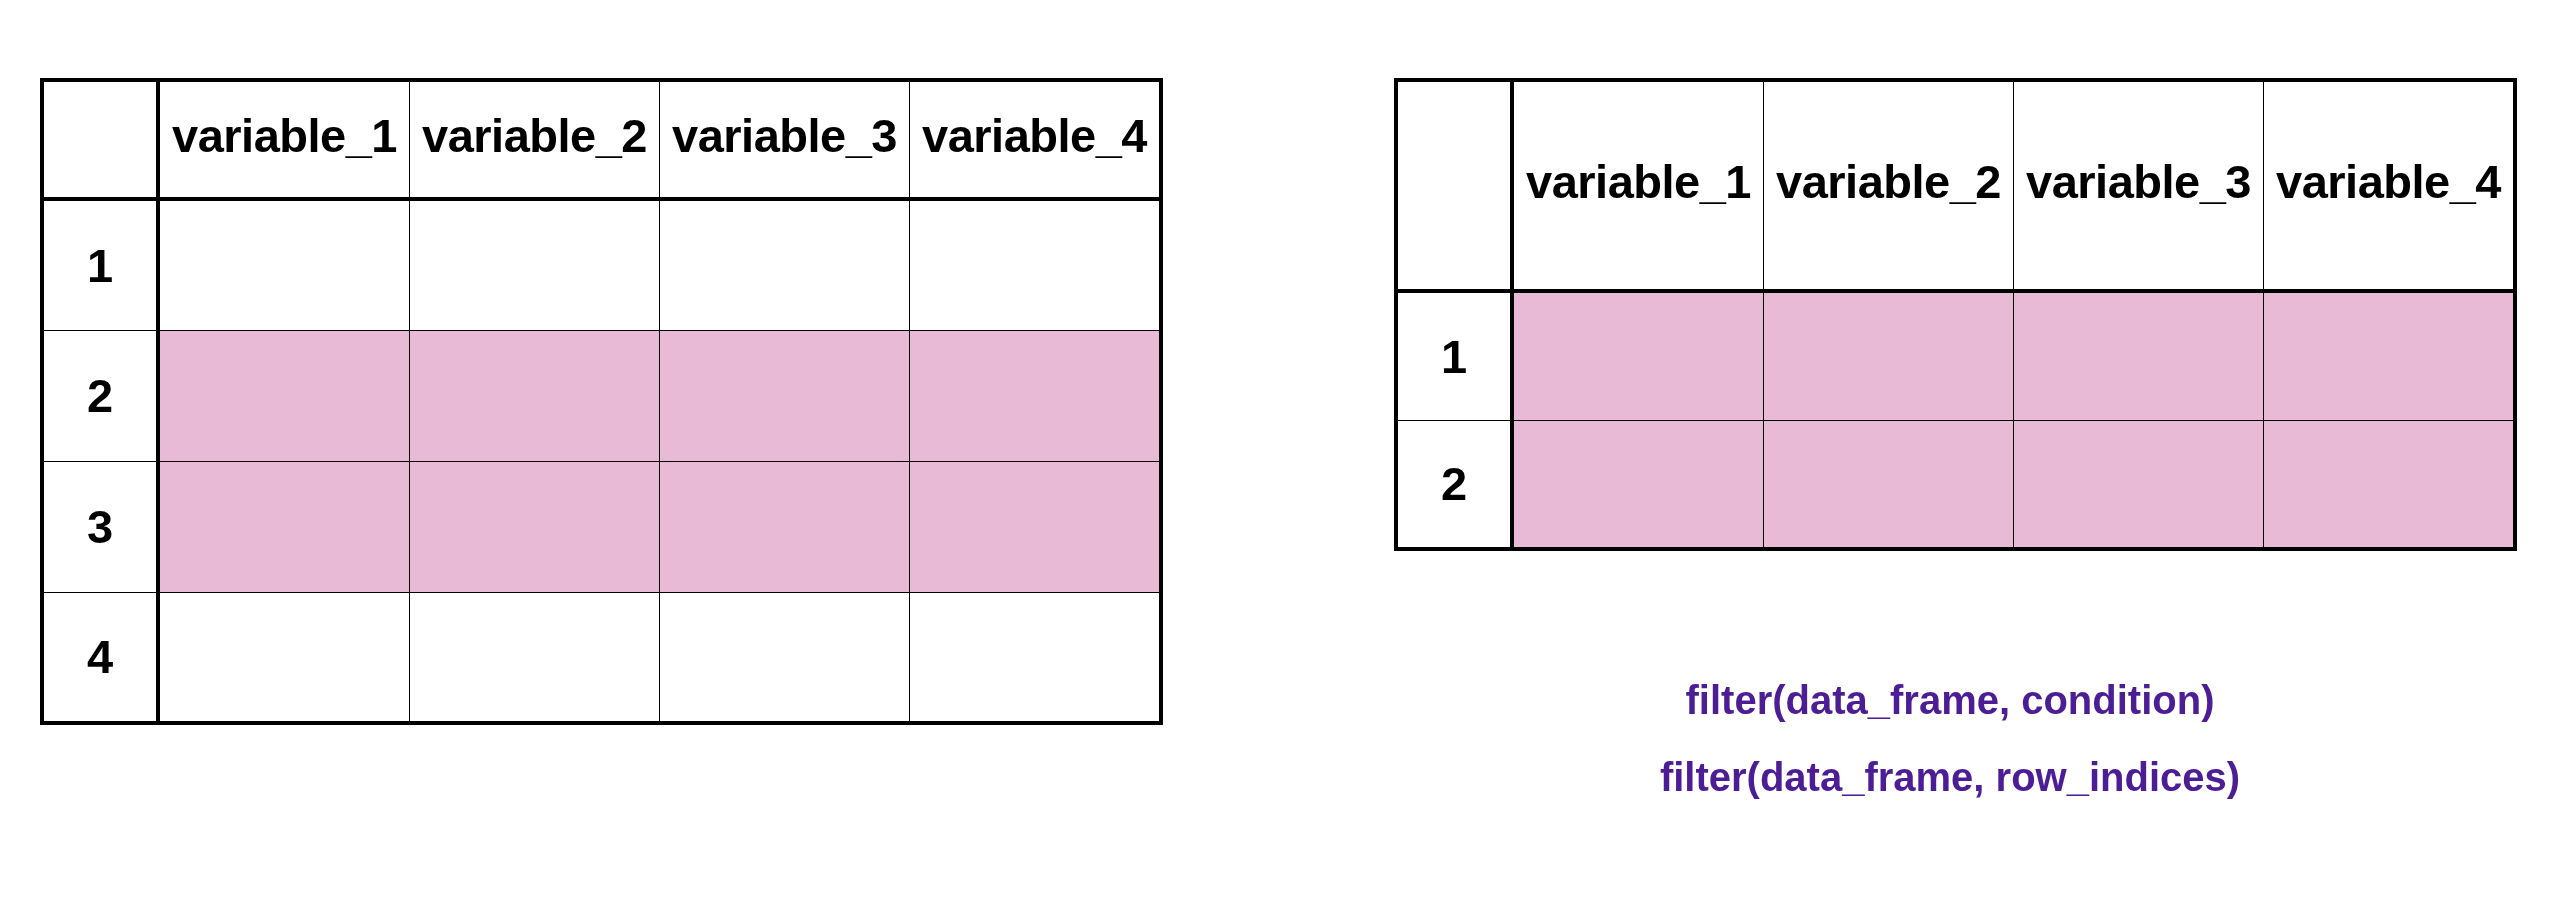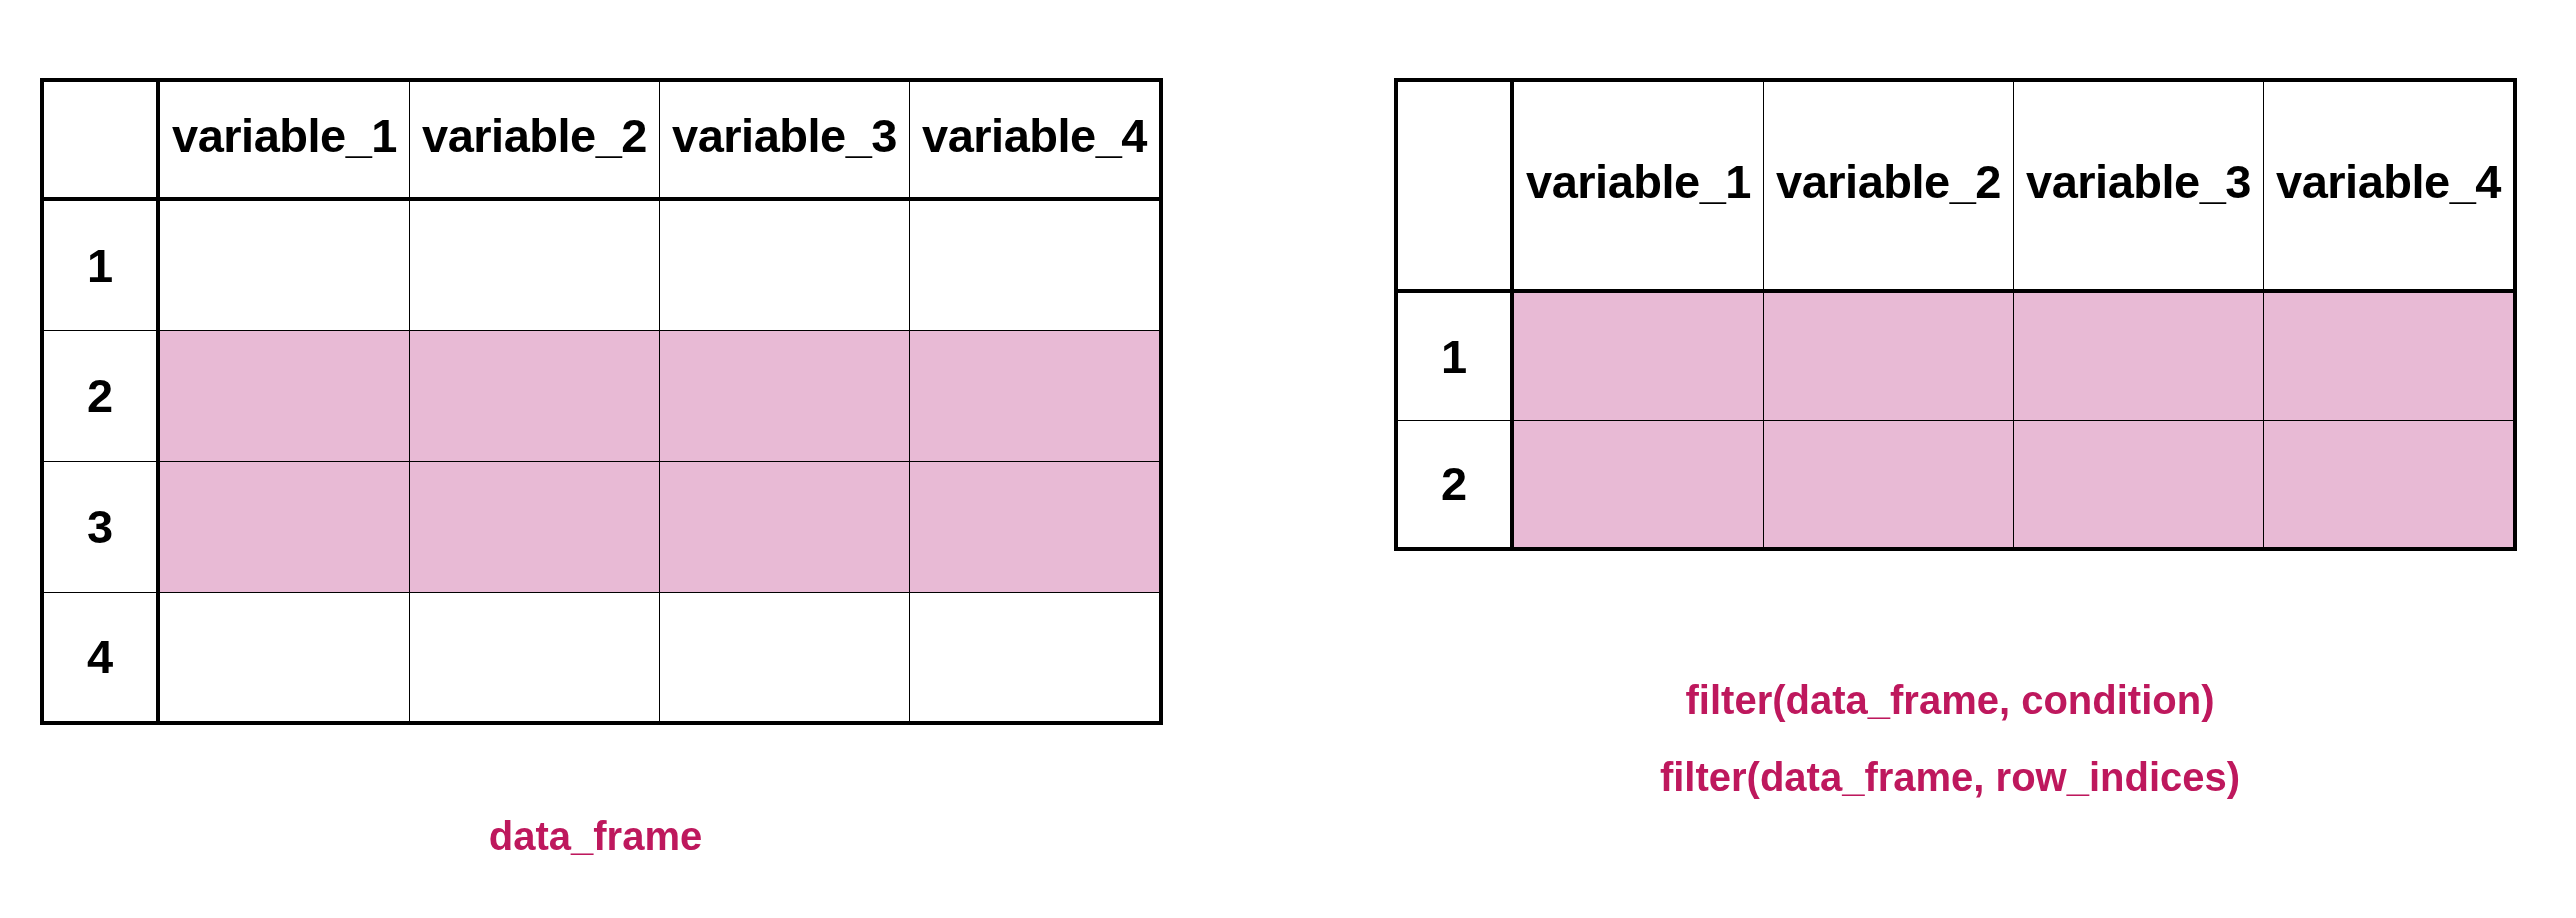--- a/index.html
+++ b/index.html
@@ -74,21 +74,21 @@
     line-height: 1;
     display: block;
   }
   .cell-pink { background: #e8bad5 !important; }
 
   
   .caption {
     position: absolute;
     font-weight: bold;
     font-size: 40px;
-    color: #be185d;
+    color: #4c1d95;
     white-space: nowrap;
     text-align: center;
     line-height: 1;
   }
 
   
   #left-table {
     left: 40px;
     top: 78px;
     width: 1111px;
@@ -246,18 +246,17 @@
           <span class="row-label">2</span>
         </td>
         <td class="cell-pink outer-bottom"></td>
         <td class="cell-pink outer-bottom"></td>
         <td class="cell-pink outer-bottom"></td>
         <td class="cell-pink outer-bottom outer-right"></td>
       </tr>
     </tbody>
   </table>
 
-  <div id="caption-left" class="caption">data_frame</div>
   <div id="caption-filter" class="caption">filter(data_frame, condition)</div>
   <div id="caption-slice" class="caption">filter(data_frame, row_indices)</div>
 
 </div>
 
 
 </body></html>

